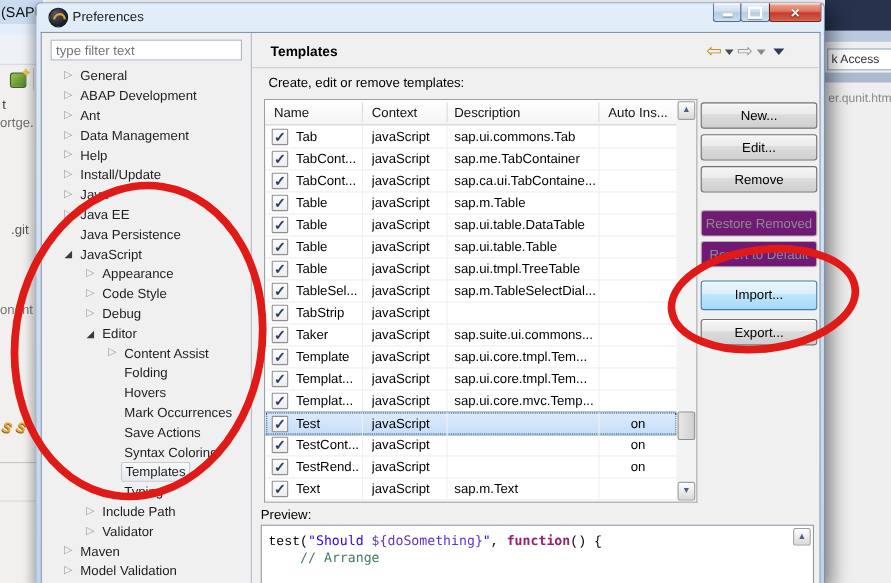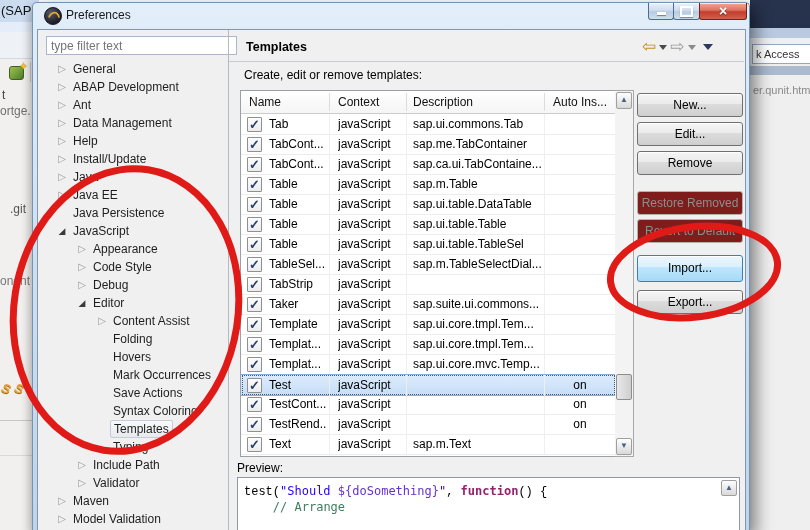--- a/index.html
+++ b/index.html
@@ -48,21 +48,21 @@
   .winbtn{top:3px;height:16px;border:1px solid #4f6b8c;border-top:none;border-radius:0 0 3px 3px;
      background:linear-gradient(#eaf2fb,#cfdded 45%,#b6cbe2 55%,#cfe0ef);box-shadow:inset 0 1px 0 rgba(255,255,255,.7);}
   .winbtn.close{background:linear-gradient(#f2a893,#de7260 45%,#c33d2d 55%,#d2604e);border-color:#7c2015;}
   .winbtn .glyph{position:absolute;left:0;right:0;top:0;bottom:0;display:flex;align-items:center;justify-content:center;}
   .min-bar{width:9px;height:3px;background:#fff;box-shadow:0 1px 1px rgba(0,0,0,.4);margin-top:4px;}
   .max-box{width:9px;height:7px;border:2px solid #fff;box-shadow:0 1px 1px rgba(0,0,0,.35);}
   .close-x{color:#fff;font-size:14px;font-weight:bold;line-height:14px;text-shadow:0 1px 1px rgba(0,0,0,.5);}
 
   
   .filter-input{left:46px;top:36px;width:168px;height:17px;border:1px solid #a9b8c8;background:#fff;
-      font-family:"Liberation Sans",sans-serif;font-size:12px;color:#444;padding:0 17px 0 4px;outline:none;}
+      font-family:"Liberation Sans",sans-serif;font-size:12px;color:#444;padding:0 0 0 4px;outline:none;}
   .sash{left:228px;top:30px;width:1px;height:500px;background:#b2bac6;}
   #tree-items{left:40px;top:60px;width:187px;height:470px;}
   .tree-item{position:absolute;left:0;width:187px;height:18px;font-size:12px;color:#1e1e1e;line-height:18px;}
   .tree-arrow{position:absolute;top:0;width:12px;text-align:center;}
   .tree-arrow.c{color:#9a9a9a;font-size:10px;}
   .tree-arrow.e{color:#3a3a3a;font-size:9px;}
   .tree-label{position:absolute;top:0;padding:0 3px;}
   .tree-label.sel{background:linear-gradient(#f8f9fa,#e6e9ee);border:1px solid #c6ccd4;border-radius:2px;
       line-height:16px;top:0px;}
 
@@ -98,21 +98,21 @@
   .scrollbar{left:615px;top:90px;width:18px;height:365px;background:#f3f3f3;border:1px solid #a8a8a8;border-left:none;}
   .sb-btn{position:absolute;left:1px;width:14px;height:15px;background:linear-gradient(#fefefe,#d9d9d9);
       border:1px solid #9f9f9f;border-radius:2px;font-size:8px;color:#4d6185;text-align:center;line-height:14px;}
   .sb-thumb{position:absolute;left:1px;width:14px;background:linear-gradient(90deg,#e8e8e8,#cfcfcf);
       border:1px solid #8e8e8e;border-radius:2px;}
 
   
   .btn{position:absolute;left:637px;width:104px;text-align:center;font-size:12px;color:#000;
       border:1px solid #707070;border-radius:3px;
       background:linear-gradient(#f4f4f4,#ebebeb 45%,#dcdcdc 46%,#cfcfcf);box-shadow:inset 0 1px 0 #fff;}
-  .btn.disabled{color:#8d8d8d;border-color:#b5b2ad;background:#7f1d1d;box-shadow:none;}
+  .btn.disabled{color:#8d8d8d;border-color:#b5b2ad;background:#701a75;box-shadow:none;}
   .btn.focused{border-color:#3c7fb1;background:linear-gradient(#eaf6fd,#d9f0fc 45%,#bee6fd 46%,#a7d9f5);}
 
   
   .preview-label{left:237px;top:461px;font-size:12px;color:#000;}
   .preview-box{left:237px;top:477px;width:501px;height:60px;background:#fff;border:1px solid #8f99a5;}
   .code{position:absolute;left:6px;top:6px;font-family:"DejaVu Sans Mono","Liberation Mono",monospace;
         font-size:12px;line-height:15px;white-space:pre;}
   .tok-plain{color:#000;font-family:Liberation Mono, monospace;}
   .tok-string{color:var(--c-string,#2A00FF);}
   .tok-variable{color:var(--c-variable,#6633cc);}
@@ -375,21 +375,21 @@
         </div>
         <div class="t-row" style="top: 120px;">
           <div class="vline" style="left: 88px;"></div>
           <div class="vline" style="left: 165px;"></div>
           <div class="vline" style="left: 303px;"></div>
           <div class="cb">
             <div class="mark">✓</div>
           </div>
           <div class="cell" style="left: 28px; width: 58px;">Table</div>
           <div class="cell" style="left: 97px; width: 66px;">javaScript</div>
-          <div class="cell" style="left: 172px; width: 129px;">sap.ui.table.TableSel</div>
+          <div class="cell" style="left: 172px; width: 129px;">sap.ui.tmpl.TreeTable</div>
           <div class="cell" style="left: 303px; width: 72px; text-align: center;"></div>
         </div>
         <div class="t-row" style="top: 140px;">
           <div class="vline" style="left: 88px;"></div>
           <div class="vline" style="left: 165px;"></div>
           <div class="vline" style="left: 303px;"></div>
           <div class="cb">
             <div class="mark">✓</div>
           </div>
           <div class="cell" style="left: 28px; width: 58px;">TableSel...</div>

